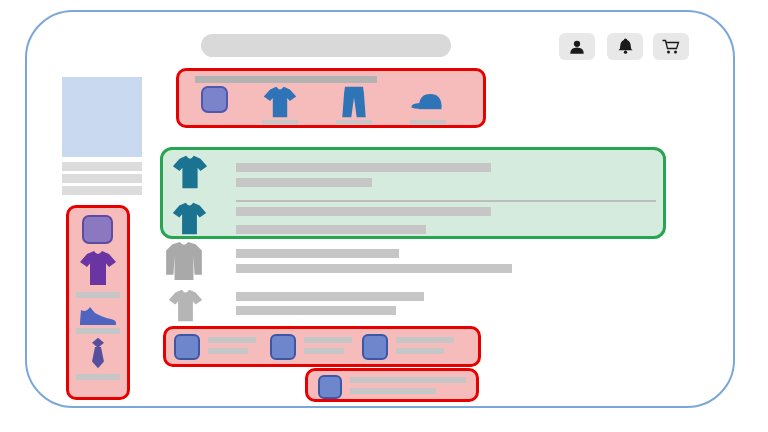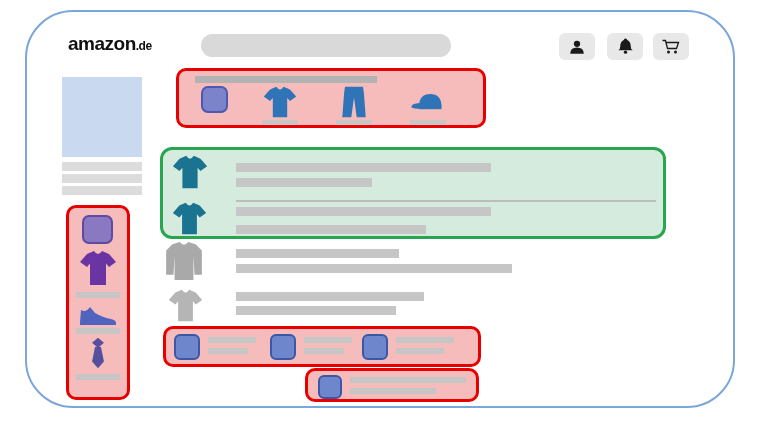--- a/index.html
+++ b/index.html
@@ -76,23 +76,20 @@
       <symbol id="i-cart" viewBox="0 0 40 40">
         <path fill="none" stroke="currentColor" stroke-width="2.6" d="M3 7 L9 7 L13 23 L31 23 L35 11 L11 11"></path>
         <circle fill="currentColor" cx="15" cy="30" r="3"></circle>
         <circle fill="currentColor" cx="29" cy="30" r="3"></circle>
       </symbol>
     </defs>
   </svg>
 
   <div class="a page"></div>
 
-  <div class="a logo">
-    <span>amazon</span><span class="tld">.de</span>
-  </div>
   <div class="a search"></div>
 
   <div class="a hbtn" style="left:559px;top:33px">
     <svg class="icon" width="18" height="18">
         <use href="#i-user"></use>
       </svg>
   </div>
   <div class="a hbtn" style="left:607px;top:33px">
     <svg class="icon" width="19" height="19">
         <use href="#i-bell"></use>

